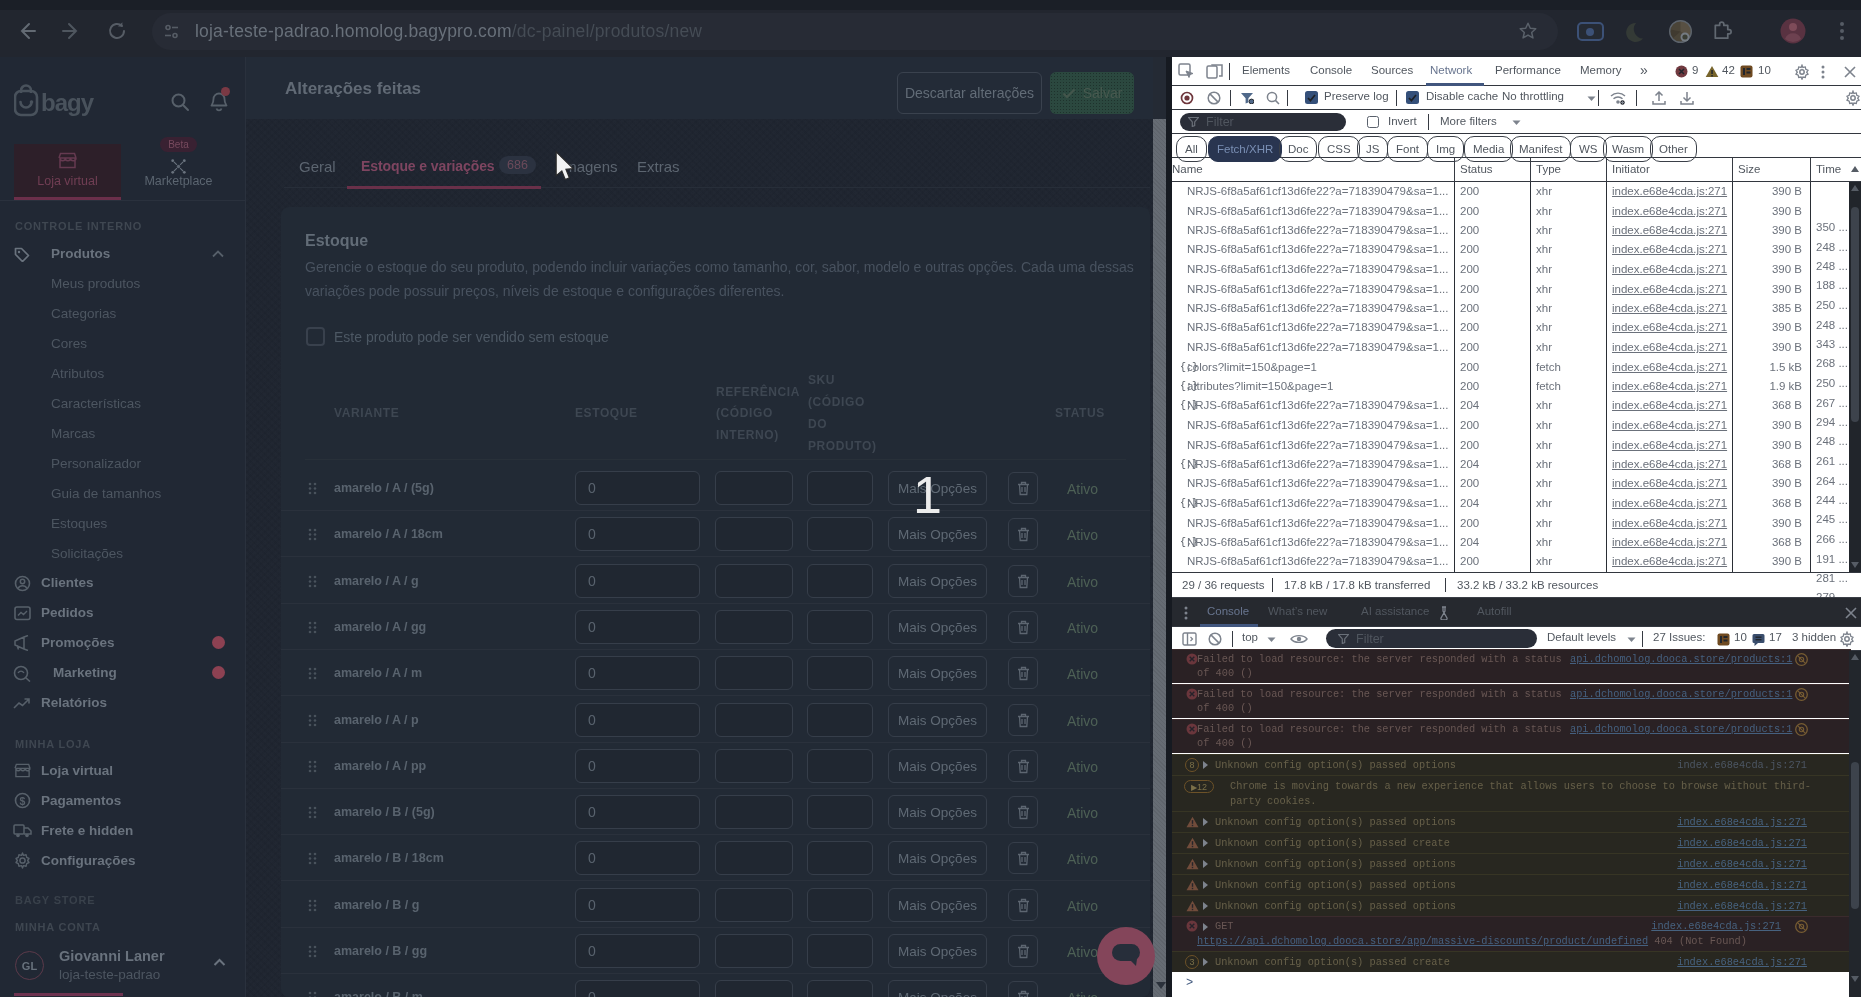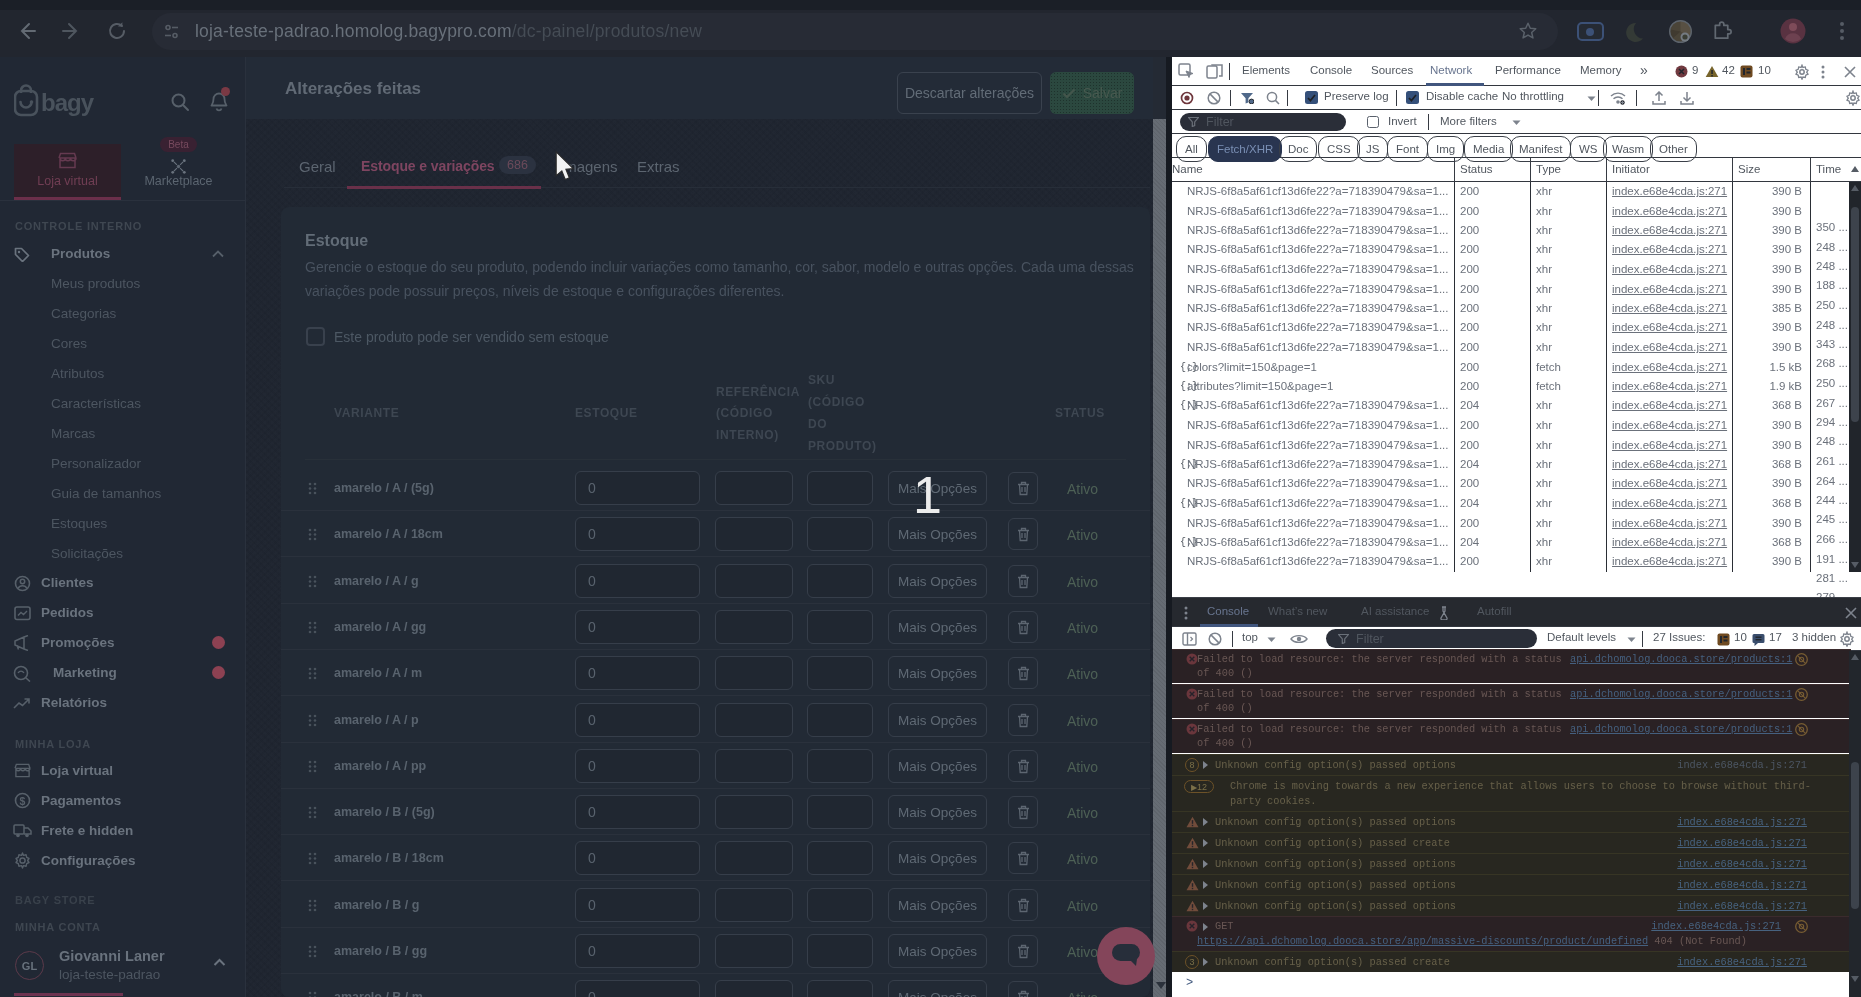--- a/index.html
+++ b/index.html
@@ -913,20 +913,27 @@
 
     <div class="abs" style="left:677px;top:125px;width:12px;height:390px;background:#21252b"></div>
     <div class="abs" style="left:679px;top:150px;width:8px;height:215px;background:#3d434c;border-radius:4px"></div>
     <svg class="abs" style="left:679px;top:128px" width="8" height="6" viewBox="0 0 8 6">
         <path d="M4 0 L8 6 H0 Z" fill="#565c65"></path>
       </svg>
     <svg class="abs" style="left:679px;top:505px" width="8" height="6" viewBox="0 0 8 6">
         <path d="M4 6 L8 0 H0 Z" fill="#565c65"></path>
       </svg>
 
+    <div class="abs" style="left:0;top:515px;width:689px;height:25px;border-top:1px solid #33373f;font-size:11.5px;color:#51575f">
+      <div class="abs" style="left:10px;top:6px">29 / 36 requests</div>
+      <div class="sep-v" style="left:100px;top:5px;height:14px"></div>
+      <div class="abs" style="left:112px;top:6px">17.8 kB / 17.8 kB transferred</div>
+      <div class="sep-v" style="left:273px;top:5px;height:14px"></div>
+      <div class="abs" style="left:285px;top:6px">33.2 kB / 33.2 kB resources</div>
+    </div>
     <div id="console" class="abs" style="left:0;top:540px;width:689px;height:400px;border-top:1px solid #3a3e46">
       <div class="abs" style="left:0;top:0;width:689px;height:29px;border-bottom:1px solid #33373f;background:#26292f">
         <svg class="abs" style="left:12px;top:7px" width="4" height="16" viewBox="0 0 4 16">
           <circle cx="2" cy="3" r="1.5" fill="#7d838d"></circle>
             <circle cx="2" cy="8" r="1.5" fill="#7d838d"></circle>
             <circle cx="2" cy="13" r="1.5" fill="#7d838d"></circle>
         </svg>
         <div class="dtx" style="left:35px;top:7px;color:#68758f">Console</div>
         <div class="abs" style="left:28px;top:26px;width:58px;height:3px;background:#41567e"></div>
         <div class="dtx" style="left:96px;top:7px">What’s new</div>

